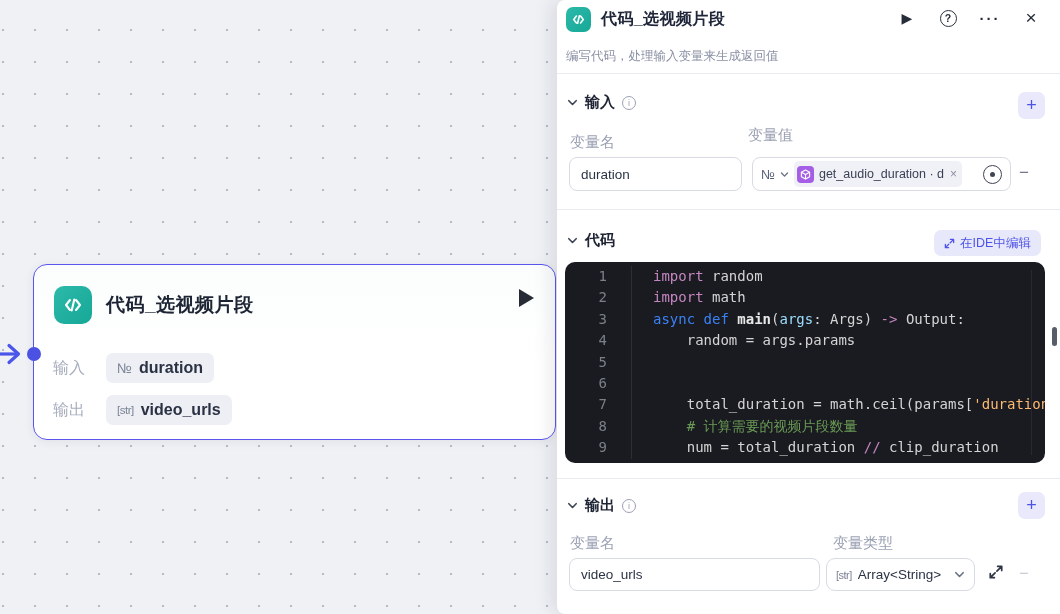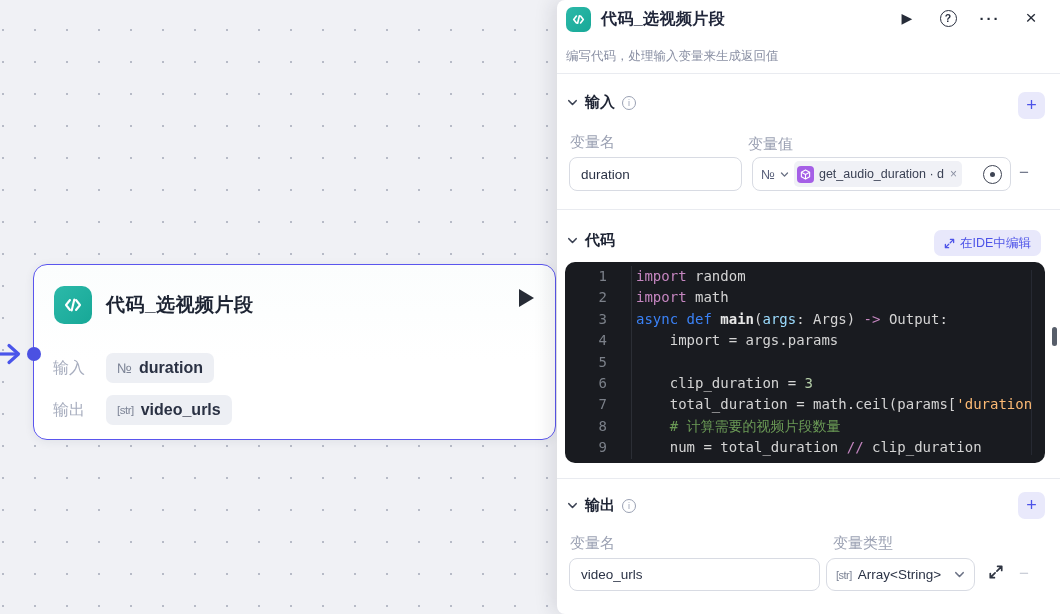--- a/index.html
+++ b/index.html
@@ -84,21 +84,21 @@
   .ide-btn { left:377px; top:230px; width:107px; height:26px; border-radius:7px; background:#e8e8fb;
     color:#4d53e8; font-size:12.5px; display:flex; align-items:center; justify-content:center; gap:5px; cursor:pointer; }
 
   .editor { left:8px; top:262px; width:480px; height:201px; background:#191b20; border-radius:10px;
     overflow:hidden; font-family:"DejaVu Sans Mono","Liberation Mono",monospace; font-size:14px;
     padding-top:4px; cursor:text; }
   .editor::after { content:""; position:absolute; right:13px; top:8px; bottom:8px; width:1px; background:#262932; }
   .code-line { display:flex; height:21.4px; line-height:21.4px; white-space:pre; }
   .ln { width:67px; flex:none; text-align:right; padding-right:24px; color:#7b8089;
     border-right:1px solid #2b2e35; }
-  .lc { padding-left:4px; color:#d4d4d4; }
+  .lc { padding-left:4px; color:#d4d4d4;margin-left:17px; }
   .tk-pl{color:#d4d4d4} .tk-kw{color:#c586c0} .tk-kw2{color:#3b82f6}
   .tk-fn{color:#e8e8e8;font-weight:bold} .tk-param{color:#9cdcfe}
   .tk-num{color:#b5cea8} .tk-str{color:#fdba74} .tk-cm{color:#6a9955}
 
   .type-select { left:269px; top:558px; width:149px; height:33px; border:1px solid #d8dbe3;
     border-radius:9px; display:flex; align-items:center; padding:0 9px; gap:6px; cursor:pointer; background:#fff; }
   .ts-badge { font-size:11px; color:#7d8496; letter-spacing:-0.5px; }
   .ts-label { font-size:13.5px; color:#2b3346; }
   .ts-chev { margin-left:auto; }
   .expand-ic { cursor:pointer; }
@@ -172,21 +172,21 @@
         <svg width="11" height="11" viewBox="0 0 12 12">
             <path d="M2 4 L6 8.2 L10 4" stroke="#3a4152" stroke-width="1.7" fill="none" stroke-linecap="round" stroke-linejoin="round"></path>
           </svg>
       </span>
       <span class="sec-title">输入</span>
       <span class="info-ic">i</span>
     </div>
     <div class="plus-btn" style="left:461px; top:92px;">+</div>
 
     <div class="col-label" style="left:13px; top:133px;">变量名</div>
-    <div class="col-label" style="left:191px; top:135px;">变量值</div>
+    <div class="col-label" style="left:191px; top:126px;">变量值</div>
 
     <input class="fld" style="position: absolute; left: 12px; top: 157px; width: 173px;" value="duration">
 
     <div class="value-box">
       <span class="vb-type">№</span>
       <span class="chev">
         <svg width="9" height="9" viewBox="0 0 12 12">
             <path d="M2 4 L6 8.2 L10 4" stroke="#6a7184" stroke-width="1.8" fill="none" stroke-linecap="round" stroke-linejoin="round"></path>
           </svg>
       </span>
@@ -222,23 +222,23 @@
         </svg>
       </span>
       <span>在IDE中编辑</span>
     </div>
 
     <div class="editor">
       <div>
           <div class="code-line"><span class="ln">1</span><span class="lc"><span class="tk-kw">import</span><span class="tk-pl"> random</span></span></div>
           <div class="code-line"><span class="ln">2</span><span class="lc"><span class="tk-kw">import</span><span class="tk-pl"> math</span></span></div>
           <div class="code-line"><span class="ln">3</span><span class="lc"><span class="tk-kw2">async </span><span class="tk-kw2">def </span><span class="tk-fn">main</span><span class="tk-pl">(</span><span class="tk-param">args</span><span class="tk-pl">: Args) </span><span class="tk-kw">-&gt;</span><span class="tk-pl"> Output:</span></span></div>
-          <div class="code-line"><span class="ln">4</span><span class="lc"><span class="tk-pl">    import = args.params</span></span></div>
+          <div class="code-line"><span class="ln">4</span><span class="lc"><span class="tk-pl">    random = args.params</span></span></div>
           <div class="code-line"><span class="ln">5</span></div>
-          <div class="code-line"><span class="ln">6</span><span class="lc"><span class="tk-pl">    clip_duration = </span><span class="tk-num">3</span></span></div>
+          <div class="code-line"><span class="ln">6</span></div>
           <div class="code-line"><span class="ln">7</span><span class="lc"><span class="tk-pl">    total_duration = math.ceil(params[</span><span class="tk-str">'duration</span></span></div>
           <div class="code-line"><span class="ln">8</span><span class="lc"><span class="tk-cm">    # 计算需要的视频片段数量</span></span></div>
           <div class="code-line"><span class="ln">9</span><span class="lc"><span class="tk-pl">    num = total_duration </span><span class="tk-kw">//</span><span class="tk-pl"> clip_duration</span></span></div>
         </div>
     </div>
 
     <div class="divider" style="top:478px"></div>
 
     <div class="sec-head" style="left:10px; top:496px;">
       <span class="chev">

